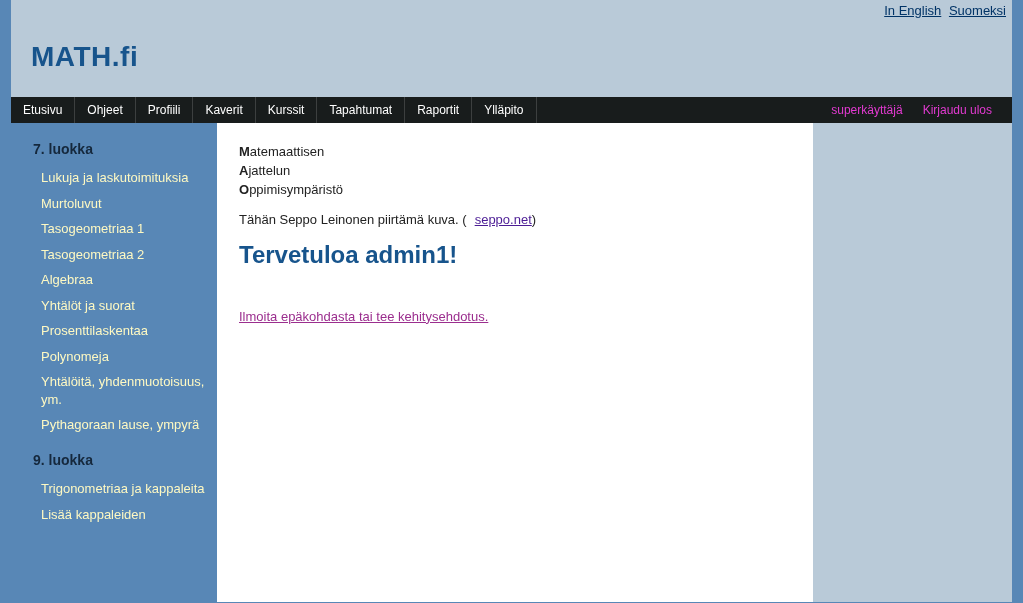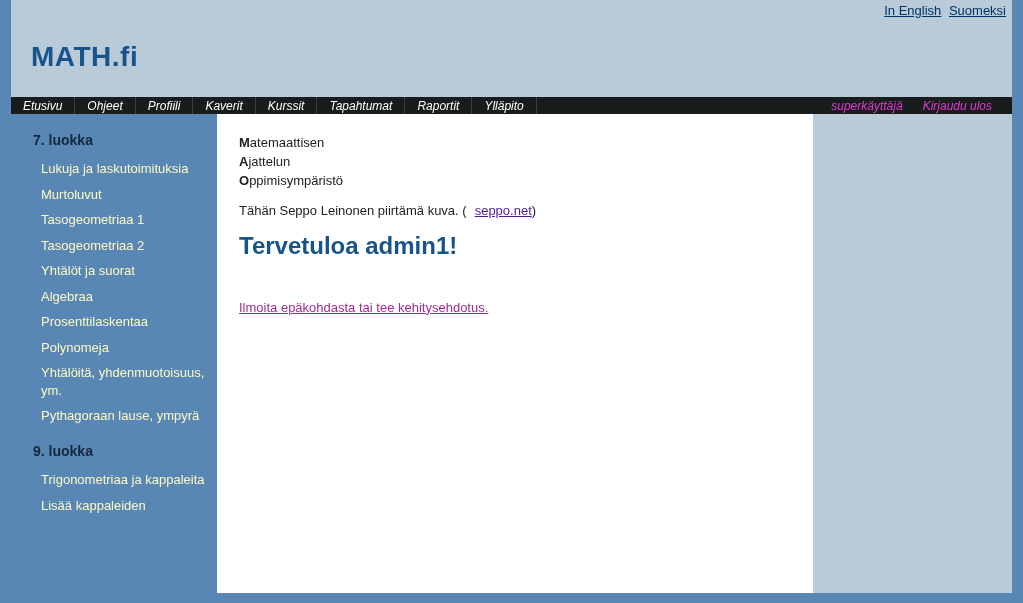--- a/index.html
+++ b/index.html
@@ -30,22 +30,21 @@
     .logo {
       color: #17548c;
       font-size: 28px;
       font-weight: bold;
       letter-spacing: 0.5px;
     }
     .nav {
       background: #181c1c;
       display: flex;
       align-items: stretch;
-      height: 17px;
-      font-style: italic;
+      height: 26px;
     }
     .nav-left { display: flex; }
     .nav-right { margin-left: auto; display: flex; align-items: center; padding-right: 20px; }
     .nav-item {
       color: #fff;
       font-size: 12px;
       padding: 0 12px;
       display: flex;
       align-items: center;
       border-right: 1px solid #3c3f3f;
@@ -138,22 +137,22 @@
   </div>
 
   <div class="content-row">
     <div class="sidebar">
       <div class="side-heading">7. luokka</div>
       <ul class="side-list">
         <li>Lukuja ja laskutoimituksia</li>
         <li>Murtoluvut</li>
         <li>Tasogeometriaa 1</li>
         <li>Tasogeometriaa 2</li>
+        <li>Algebraa</li>
         <li>Yhtälöt ja suorat</li>
-        <li>Algebraa</li>
       </ul>
 
       <ul class="side-list">
         <li>Prosenttilaskentaa</li>
         <li>Polynomeja</li>
         <li>Yhtälöitä, yhdenmuotoisuus, ym.</li>
         <li>Pythagoraan lause, ympyrä</li>
       </ul>
 
       <div class="side-heading">9. luokka</div>

